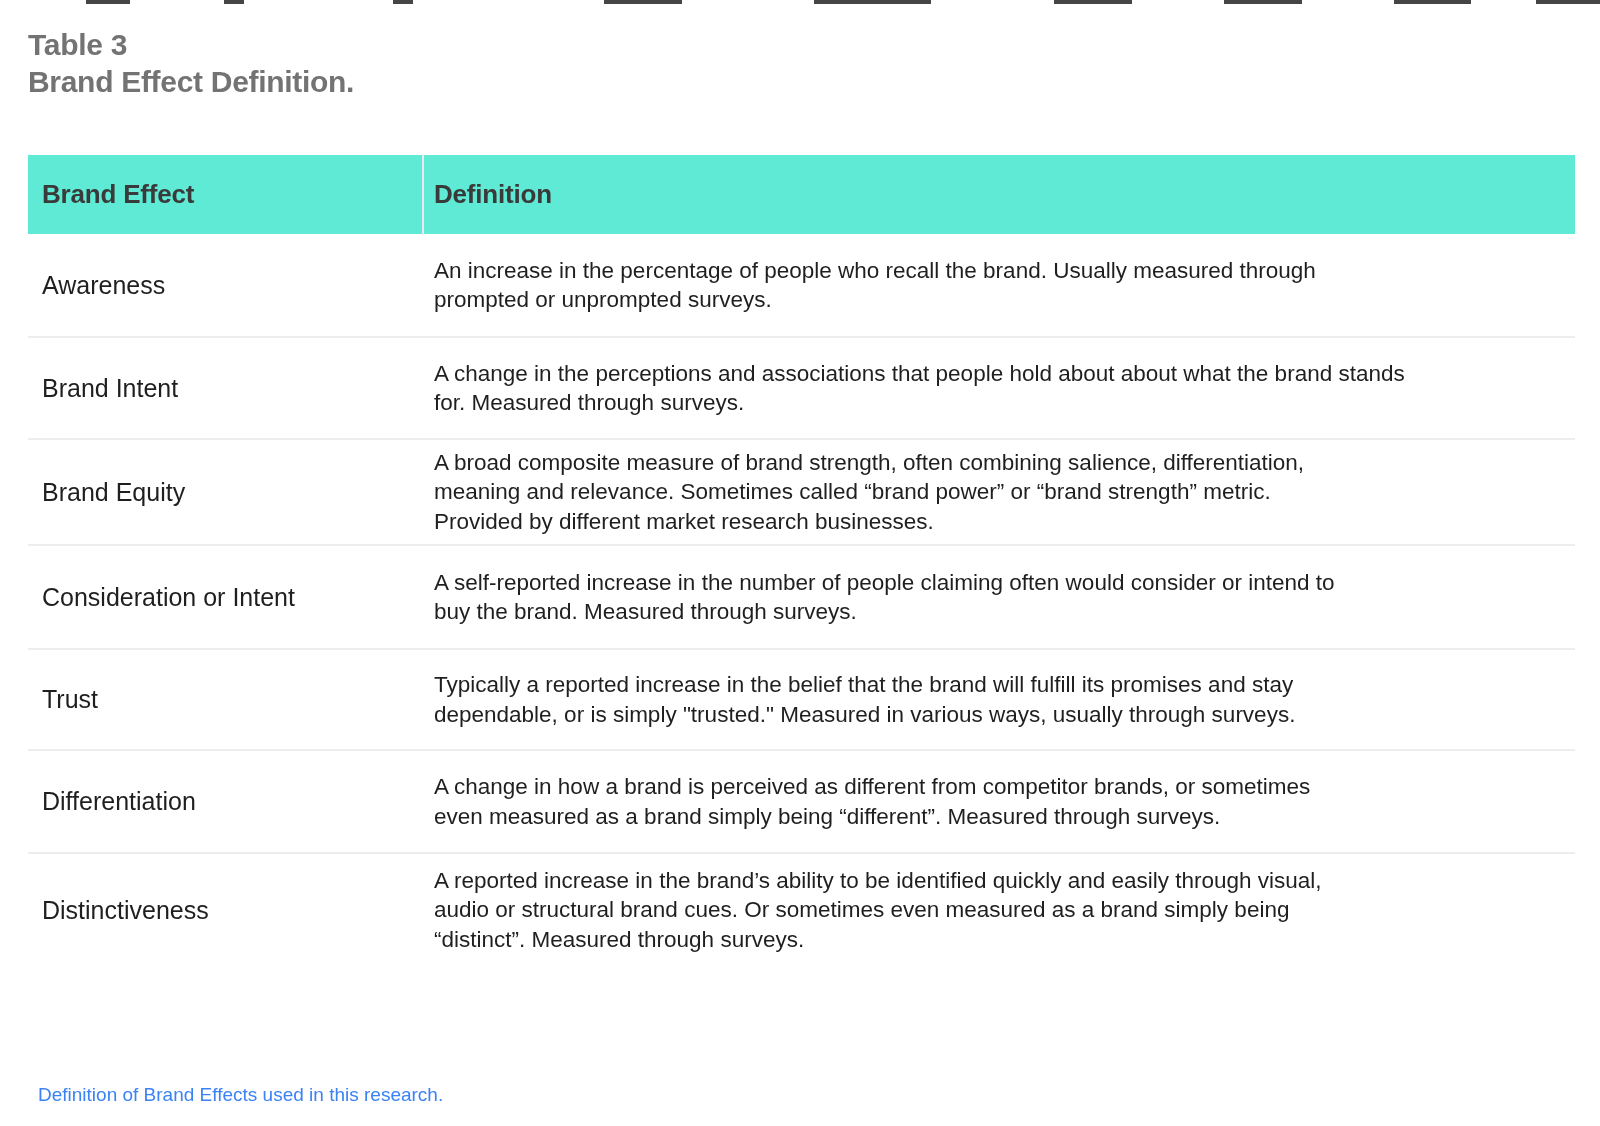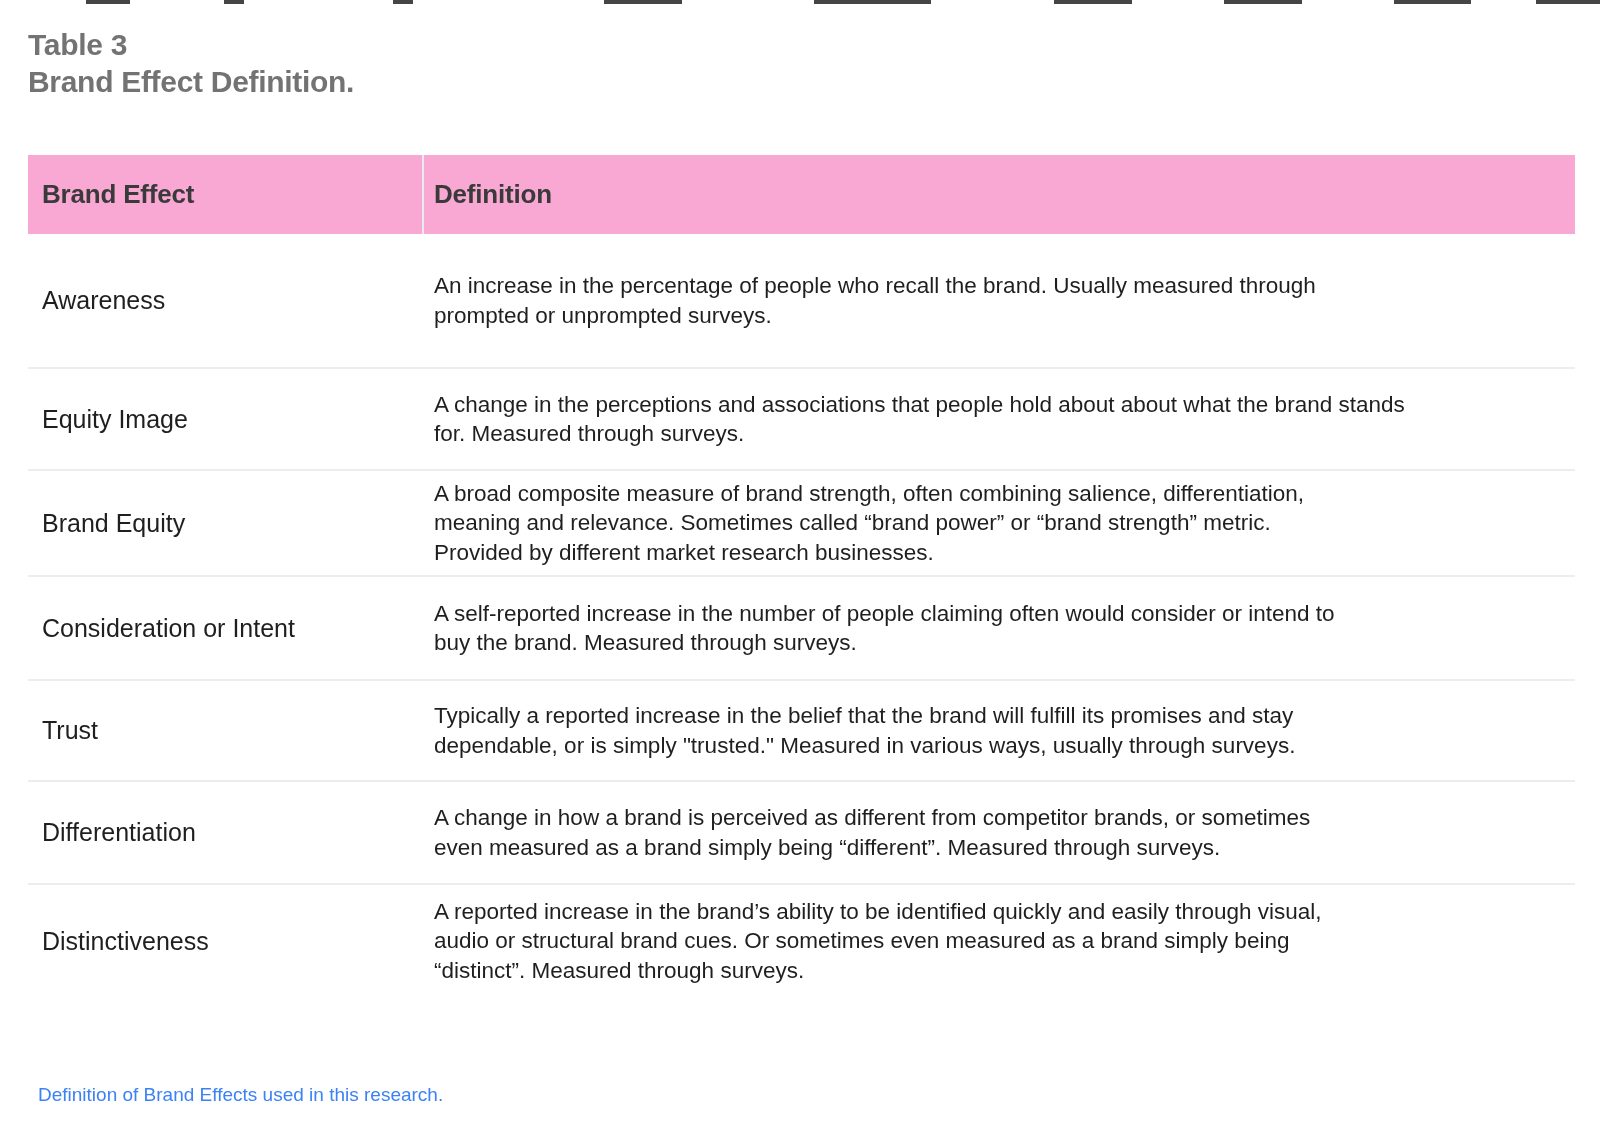--- a/index.html
+++ b/index.html
@@ -32,21 +32,21 @@
 
   .brand-table {
     position: absolute;
     left: 28px;
     top: 155px;
     width: 1547px;
   }
   .thead {
     display: flex;
     height: 79px;
-    background: #f9a8d4;
+    background: #5eead4;
   }
   .th {
     display: flex;
     align-items: center;
     box-sizing: border-box;
     font-size: 26px;
     font-weight: bold;
     letter-spacing: -0.2px;
     color: #3a3a3a;
   }
@@ -114,27 +114,27 @@
   <div>Table 3</div>
   <div>Brand Effect Definition.</div>
 </div>
 
 <div class="brand-table">
   <div class="thead">
     <div class="th col-effect">Brand Effect</div>
     <div class="th col-def">Definition</div>
   </div>
 
-  <div class="trow" style="height:133px;">
+  <div class="trow" style="height:102px;">
     <div class="cell-effect">Awareness</div>
     <div class="cell-def">An increase in the percentage of people who recall the brand. Usually measured through
 prompted or unprompted surveys.</div>
   </div>
   <div class="trow" style="height:100px;">
-    <div class="cell-effect">Equity Image</div>
+    <div class="cell-effect">Brand Intent</div>
     <div class="cell-def">A change in the perceptions and associations that people hold about about what the brand stands
 for. Measured through surveys.</div>
   </div>
   <div class="trow" style="height:104px;">
     <div class="cell-effect">Brand Equity</div>
     <div class="cell-def">A broad composite measure of brand strength, often combining salience, differentiation,
 meaning and relevance. Sometimes called “brand power” or “brand strength” metric.
 Provided by different market research businesses.</div>
   </div>
   <div class="trow" style="height:102px;">

